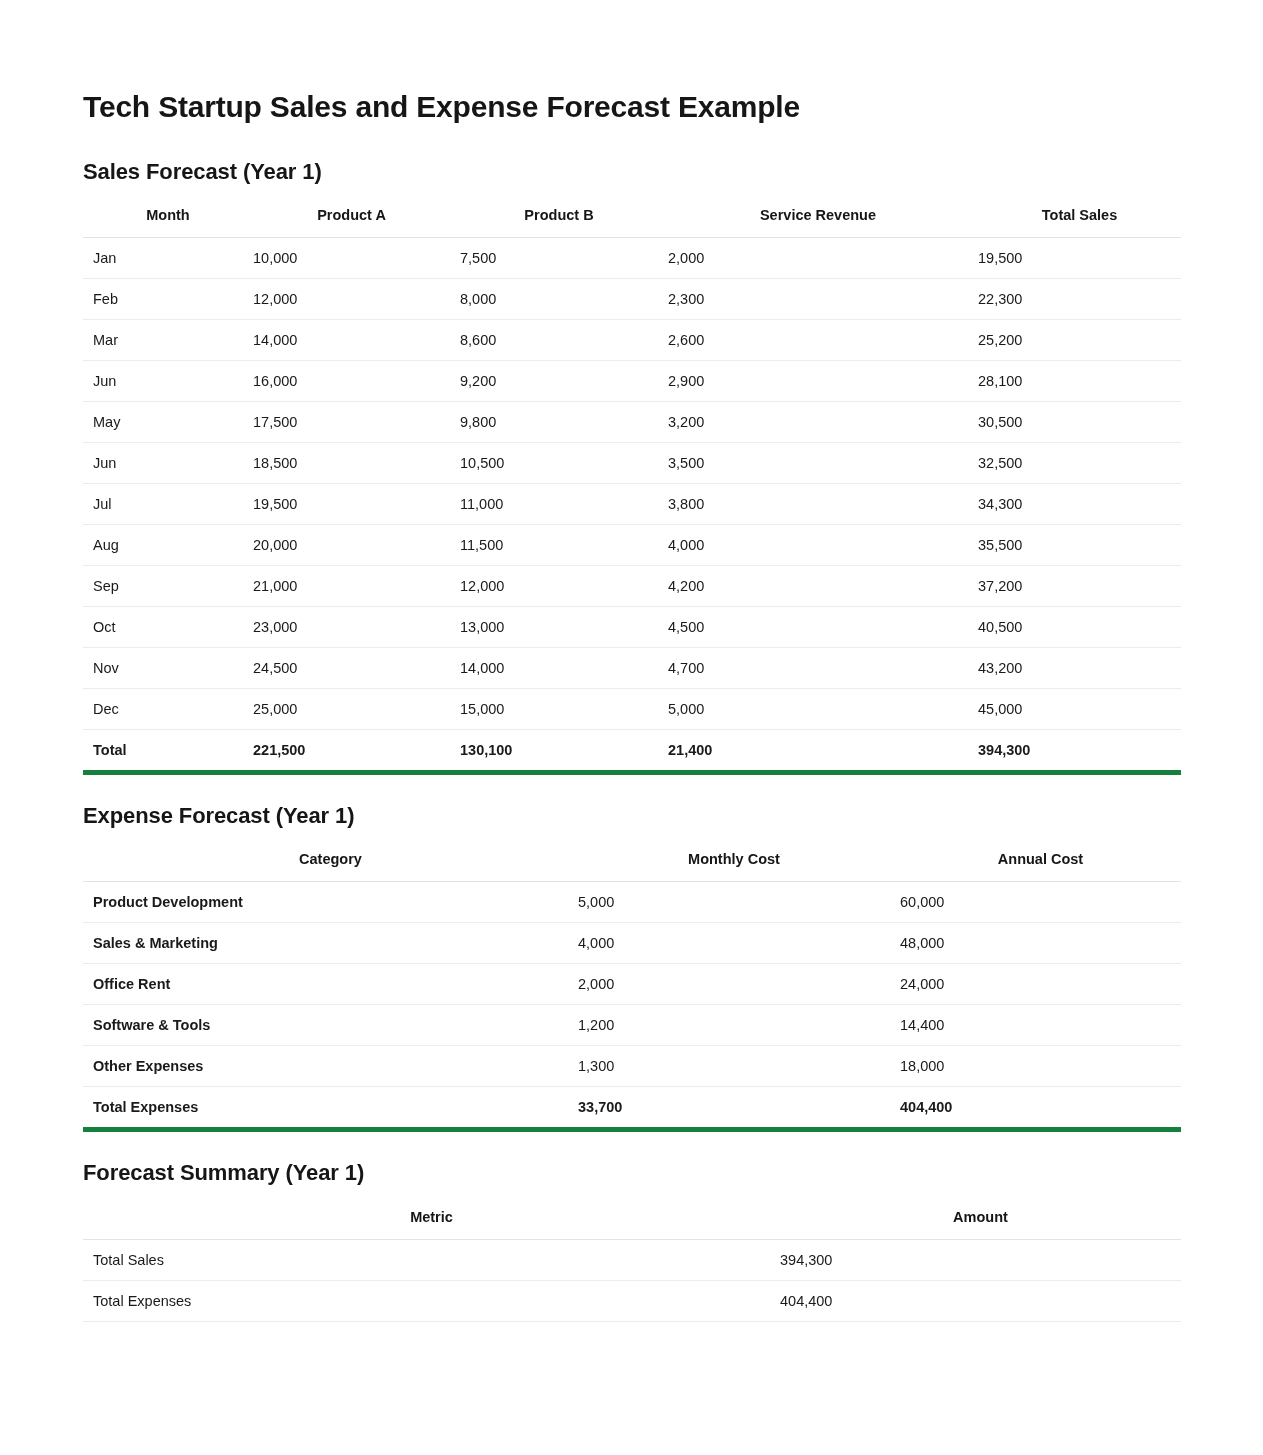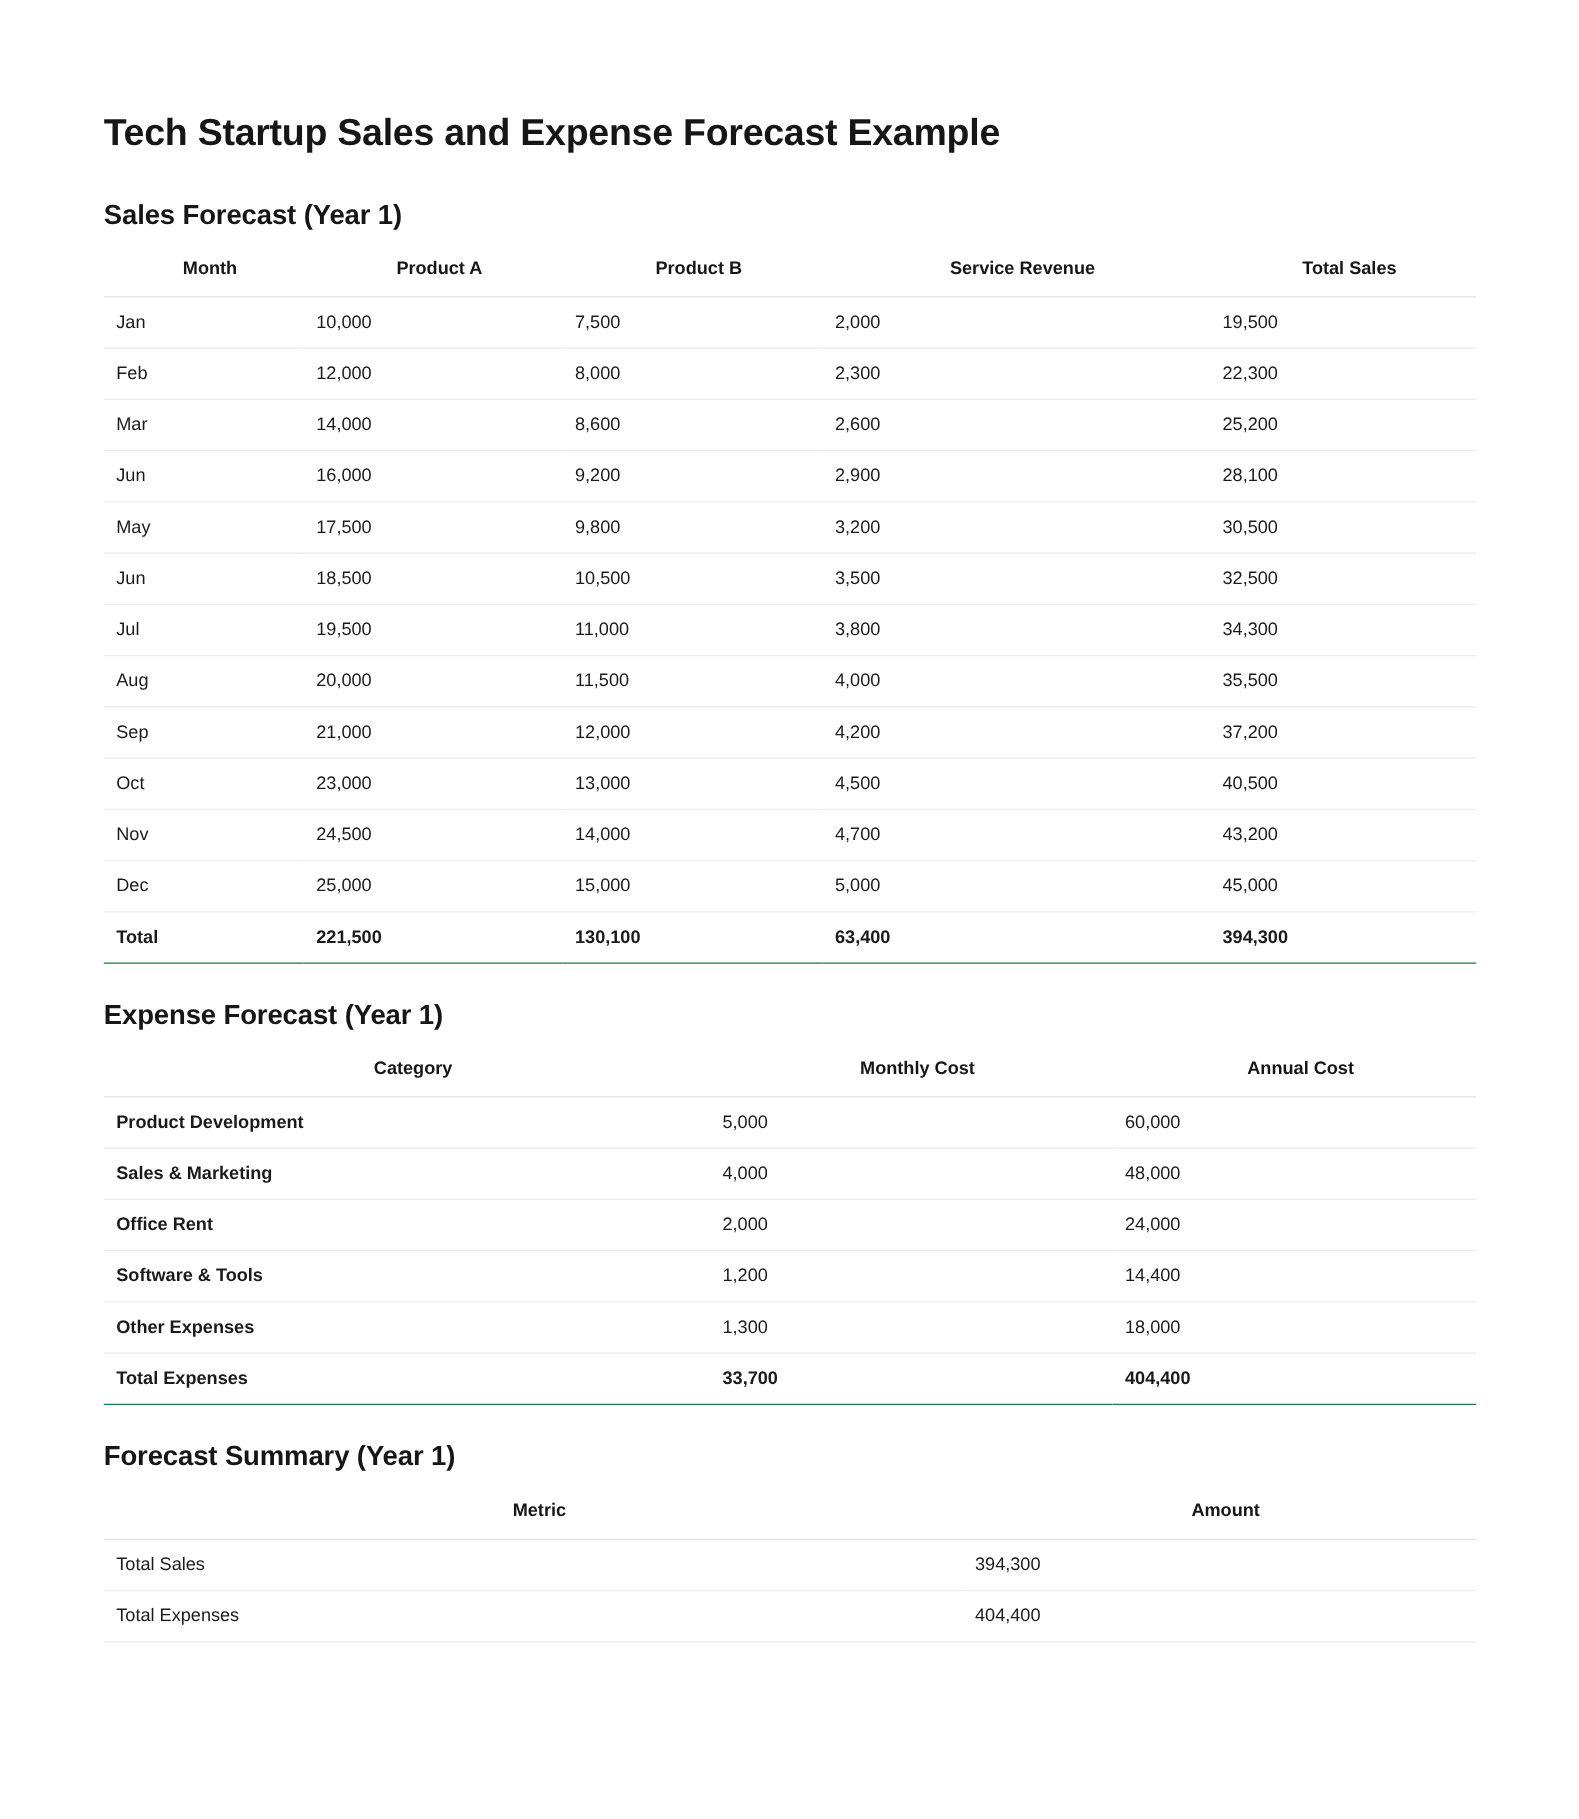--- a/index.html
+++ b/index.html
@@ -57,21 +57,21 @@
   table.data-table td {
     text-align: left;
     padding: 12px 0 12px 10px;
     border-bottom: 1px solid #ececec;
     color: #1a1a1a;
     vertical-align: middle;
     height: 38px;
   }
   tr.total-row td {
     font-weight: bold;
-    border-bottom: 1px solid #15803d;
+    border-bottom: 5px solid #15803d;
   }
   td.bold-cell { font-weight: bold; }
 
   
   .sales-table col.c0 { width: 160px; }
   .sales-table col.c1 { width: 207px; }
   .sales-table col.c2 { width: 208px; }
   .sales-table col.c3 { width: 310px; }
   .sales-table col.c4 { width: 213px; }
 
@@ -192,21 +192,21 @@
           <td>Dec</td>
           <td>25,000</td>
           <td>15,000</td>
           <td>5,000</td>
           <td>45,000</td>
         </tr>
         <tr class="total-row">
           <td>Total</td>
           <td>221,500</td>
           <td>130,100</td>
-          <td>63,400</td>
+          <td>21,400</td>
           <td>394,300</td>
         </tr>
       </tbody>
     </table>
   </div>
 
   <div class="section">
     <h2 class="section-title">Expense Forecast (Year 1)</h2>
     <table class="data-table expense-table">
       <colgroup>

